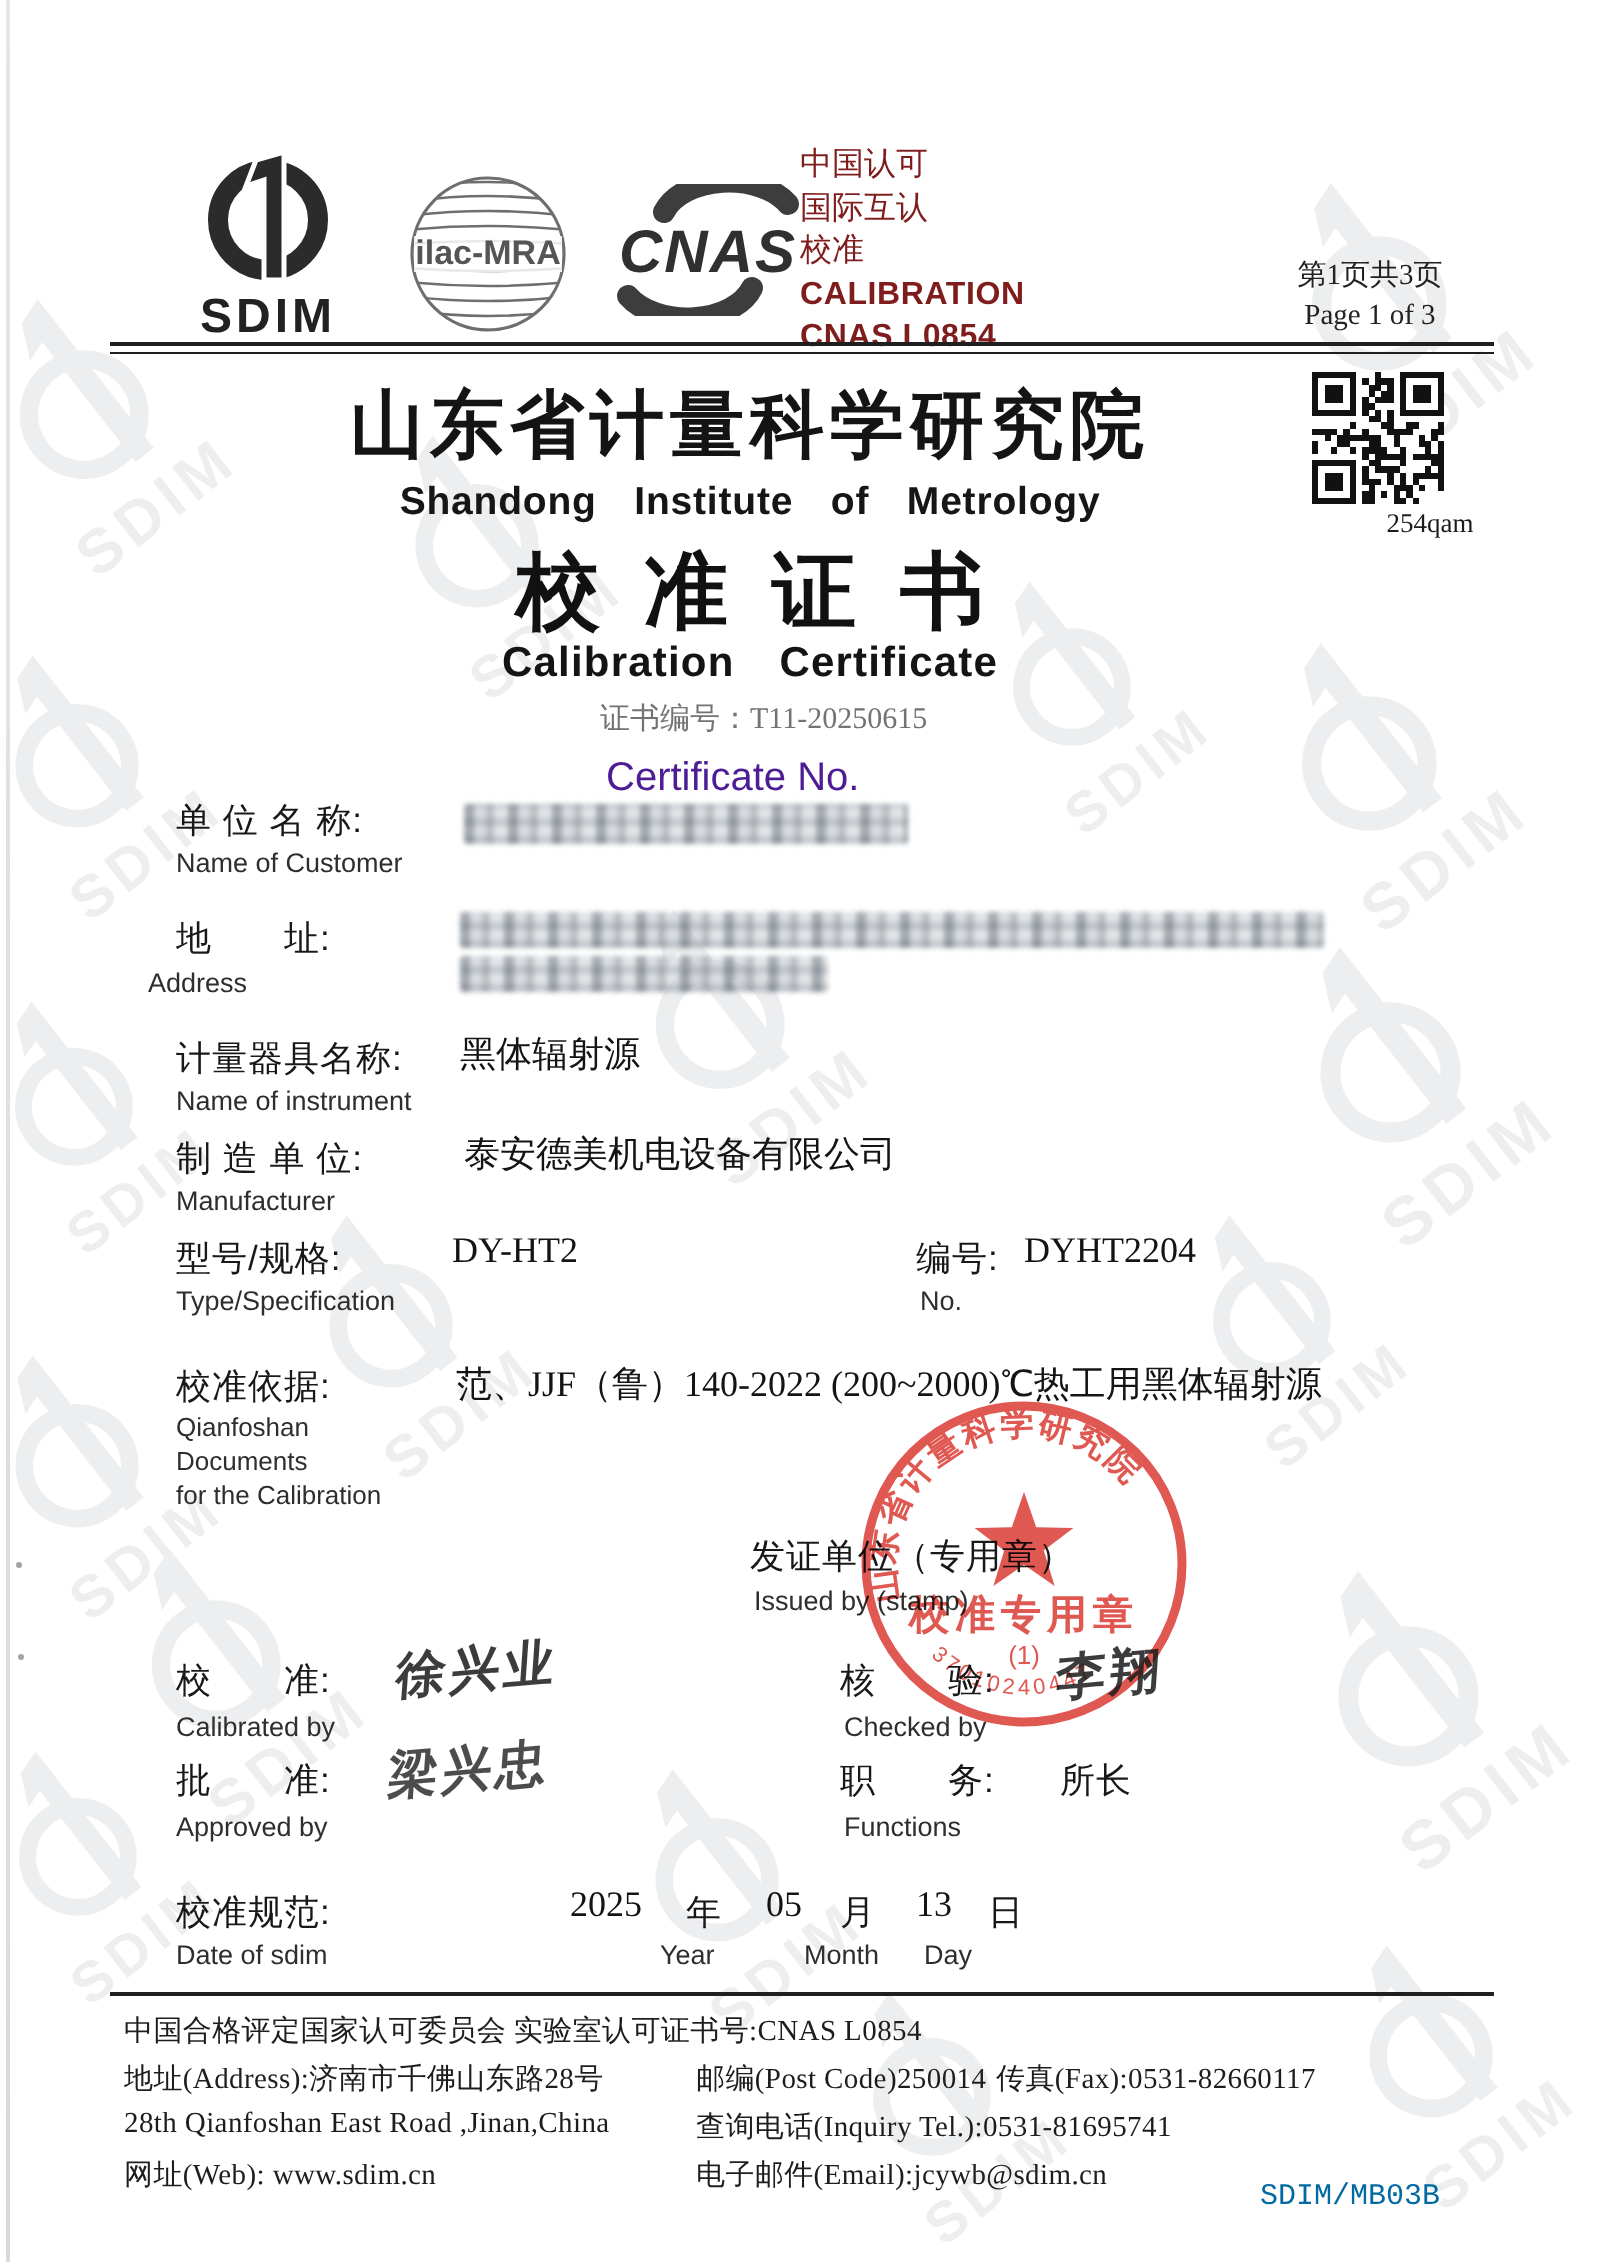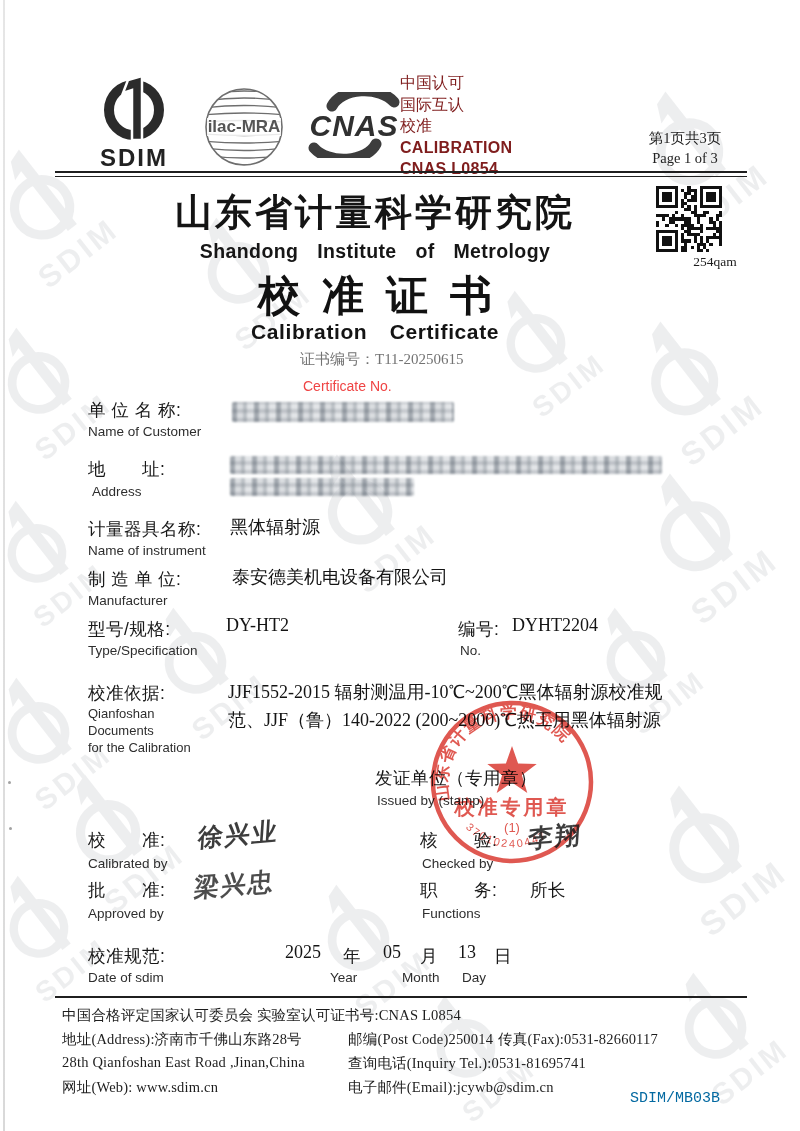--- a/index.html
+++ b/index.html
@@ -18,21 +18,21 @@
   .accr-line{font-size:16px;line-height:21.5px;color:#7f1d1d;}
   .accr-bold{font-weight:bold;letter-spacing:.3px;}
   .pageinfo{font-size:14.5px;color:#222;text-align:center;line-height:20px;font-family:"Liberation Serif",serif;}
   
   .t-center{left:70px;width:610px;text-align:center;}
   .inst-cn{font-family:"Liberation Serif",serif;font-size:37px;font-weight:700;letter-spacing:3px;color:#141414;}
   .inst-en{font-size:19.5px;font-weight:bold;word-spacing:13px;letter-spacing:.4px;color:#161616;}
   .cert-cn{font-family:"DejaVu Serif",serif;font-size:42px;font-weight:900;letter-spacing:22px;text-indent:22px;color:#111;}
   .cert-en{font-size:21px;font-weight:bold;word-spacing:16px;letter-spacing:.6px;color:#141414;}
   .certno{font-size:15px;font-family:"Liberation Serif",serif;color:#737373;}
-  .certno-en{font-size:14px;color:#ef4444;}
+  .certno-en{font-size:20px;color:#4c1d95;}
   
   .lbl-cn{font-size:17.5px;color:#181818;letter-spacing:.5px;white-space:pre;}
   .lbl-en{font-size:13.5px;color:#2e2e2e;}
   .val{font-family:"Liberation Serif",serif;font-size:18px;color:#141414;}
   .redact{
     background:
       repeating-linear-gradient(90deg,rgba(105,115,125,.55) 0 5px,rgba(185,190,196,.35) 5px 11px,rgba(140,148,156,.5) 11px 15px,rgba(205,210,214,.3) 15px 22px),
       repeating-linear-gradient(0deg,rgba(120,128,138,.45) 0 4px,rgba(200,204,210,.35) 4px 9px);
     filter:blur(1.2px);border-radius:2px;
   }
@@ -151,21 +151,21 @@
 <div class="abs certno" style="left:300px;top:350px">证书编号：T11-20250615</div>
 <div class="abs certno-en" style="left:303px;top:378px">Certificate No.</div>
 
 <div class="abs lbl-cn" style="left:88px;top:398px">单 位 名 称:</div>
 <div class="abs redact" style="left:232px;top:402px;width:222px;height:20px"></div>
 <div class="abs lbl-en" style="left:88px;top:424px">Name of Customer</div>
 
 <div class="abs lbl-cn" style="left:88px;top:457px">地　　址:</div>
 <div class="abs redact" style="left:230px;top:456px;width:432px;height:18px"></div>
 <div class="abs redact" style="left:230px;top:478px;width:184px;height:18px"></div>
-<div class="abs lbl-en" style="left:92px;top:484px">Address</div>
+<div class="abs lbl-en" style="left:74px;top:484px">Address</div>
 
 <div class="abs lbl-cn" style="left:88px;top:517px">计量器具名称:</div>
 <div class="abs val" style="left:230px;top:515px">黑体辐射源</div>
 <div class="abs lbl-en" style="left:88px;top:543px">Name of instrument</div>
 
 <div class="abs lbl-cn" style="left:88px;top:567px">制 造 单 位:</div>
 <div class="abs val" style="left:232px;top:565px">泰安德美机电设备有限公司</div>
 <div class="abs lbl-en" style="left:88px;top:593px">Manufacturer</div>
 
 <div class="abs lbl-cn" style="left:88px;top:617px">型号/规格:</div>
@@ -173,21 +173,20 @@
 <div class="abs lbl-en" style="left:88px;top:643px">Type/Specification</div>
 <div class="abs lbl-cn" style="left:458px;top:617px">编号:</div>
 <div class="abs val" style="left:512px;top:615px">DYHT2204</div>
 <div class="abs lbl-en" style="left:460px;top:643px">No.</div>
 
 <div class="abs lbl-cn" style="left:88px;top:681px">校准依据:</div>
 <div class="abs lbl-en" style="left:88px;top:706px;font-size:13px">Qianfoshan</div>
 <div class="abs lbl-en" style="left:88px;top:723px;font-size:13px">Documents</div>
 <div class="abs lbl-en" style="left:88px;top:740px;font-size:13px">for the Calibration</div>
 <div class="abs val" style="left:228px;top:678px;width:450px;line-height:28px">
-  <div>JJF1552-2015 辐射测温用-10℃~200℃黑体辐射源校准规</div>
   <div>范、JJF（鲁）140-2022 (200~2000)℃热工用黑体辐射源</div>
 </div>
 
 <div class="abs lbl-cn" style="left:375px;top:766px">发证单位（专用章）</div>
 <div class="abs lbl-en" style="left:377px;top:793px">Issued by (stamp)</div>
 
 <svg class="abs" style="left:424px;top:694px;mix-blend-mode:multiply;opacity:.92" width="176" height="176" viewBox="-88 -88 176 176">
   <defs>
     <path id="stampArcTop" d="M -62 20 A 65 65 0 1 1 62 20" fill="none"></path>
     <path id="stampArcBot" d="M -52 40 A 66 66 0 0 0 52 40" fill="none"></path>

